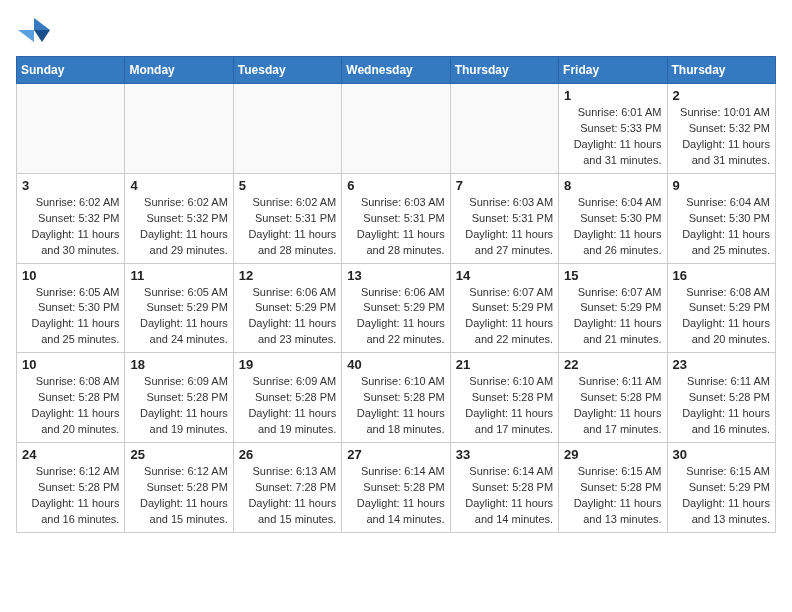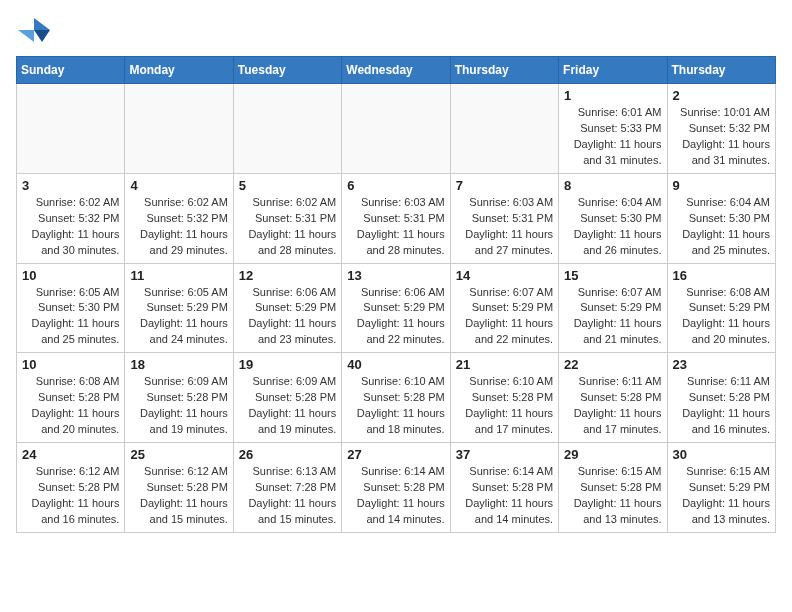--- a/index.html
+++ b/index.html
@@ -312,21 +312,21 @@
 and 15 minutes.</div>
         </td>
         <td>
           <div class="day-number">27</div>
           <div class="day-info">Sunrise: 6:14 AM
 Sunset: 5:28 PM
 Daylight: 11 hours
 and 14 minutes.</div>
         </td>
         <td>
-          <div class="day-number">37</div>
+          <div class="day-number">33</div>
           <div class="day-info">Sunrise: 6:14 AM
 Sunset: 5:28 PM
 Daylight: 11 hours
 and 14 minutes.</div>
         </td>
         <td>
           <div class="day-number">29</div>
           <div class="day-info">Sunrise: 6:15 AM
 Sunset: 5:28 PM
 Daylight: 11 hours

